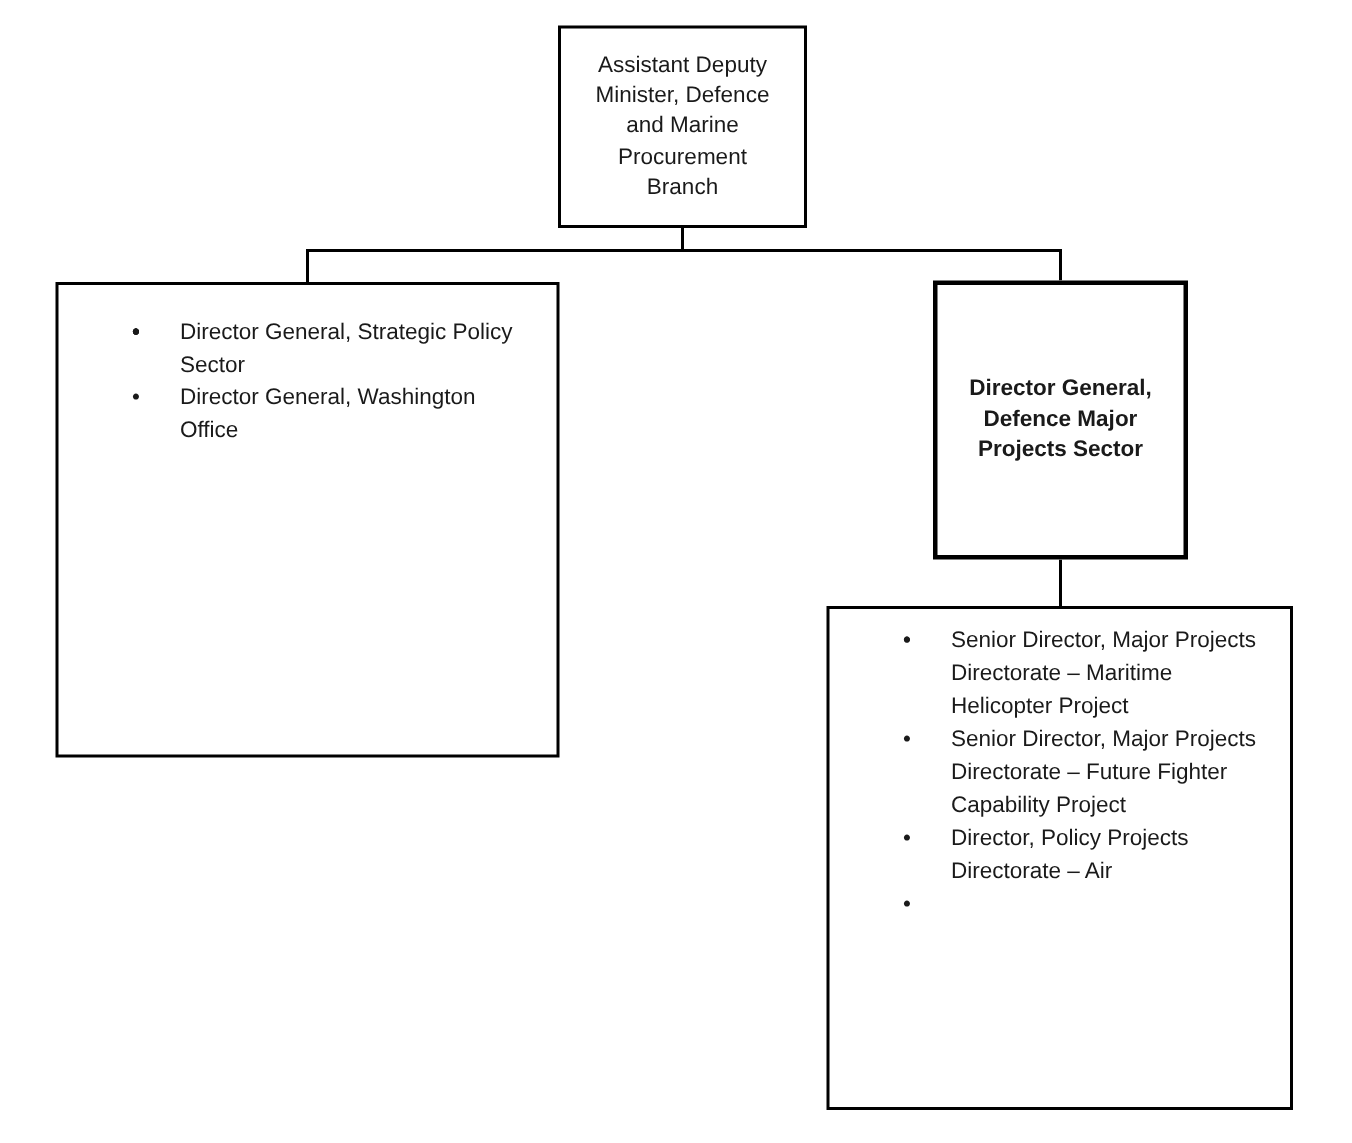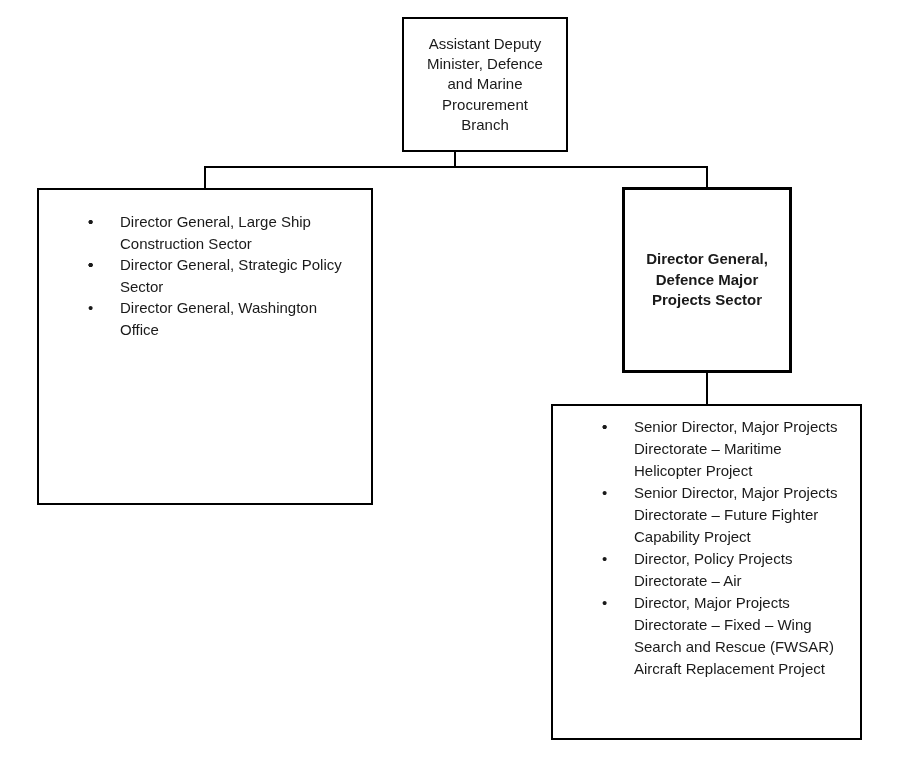--- a/index.html
+++ b/index.html
@@ -30,21 +30,21 @@
     justify-content: center;
     text-align: center;
     line-height: 20.3px;
   }
   .node.bold-box {
     border-width: 3px;
     font-weight: bold;
     line-height: 20.5px;
     justify-content: center;
   }
-  #root-box      { left: 372px; top: 17px;  width: 166px; height: 135px; padding: 0 14px; margin-left: 30px; }
+  #root-box      { left: 372px; top: 17px;  width: 166px; height: 135px; padding: 0 14px; }
   #left-box      { left: 37px;  top: 188px; width: 336px; height: 317px; }
   #dg-dmps-box   { left: 622px; top: 187px; width: 170px; height: 186px; padding: 0 12px; }
   #bottom-box    { left: 551px; top: 404px; width: 311px; height: 336px; }
 
   ul.bullet-list {
     list-style: none;
     margin: 0;
     padding: 0;
   }
   #left-box ul.bullet-list   { padding: 21px 20px 0 49px; }
@@ -88,21 +88,20 @@
     <span>Assistant Deputy Minister, Defence and Marine Procurement Branch</span>
   </div>
 
   <div class="node" id="left-box">
     <ul class="bullet-list">
       <li>
         <span class="bullet-dot">•</span>
       </li>
       <li>
         <span class="bullet-dot">•</span>
-        <span>Director General, Large Ship Construction Sector</span>
       </li>
       <li>
         <span class="bullet-dot">•</span>
       </li>
       <li>
         <span class="bullet-dot">•</span>
       </li>
       <li>
         <span class="bullet-dot">•</span>
         <span>Director General, Strategic Policy Sector</span>
@@ -130,18 +129,17 @@
       <li>
         <span class="bullet-dot">•</span>
         <span>Senior Director, Major Projects Directorate – Future Fighter Capability Project</span>
       </li>
       <li>
         <span class="bullet-dot">•</span>
         <span>Director, Policy Projects Directorate – Air</span>
       </li>
       <li>
         <span class="bullet-dot">•</span>
-        <span>Director, Major Projects Directorate – Fixed – Wing Search and Rescue (FWSAR) Aircraft Replacement Project</span>
       </li>
     </ul>
   </div>
 
 </div>
 
 </body></html>

